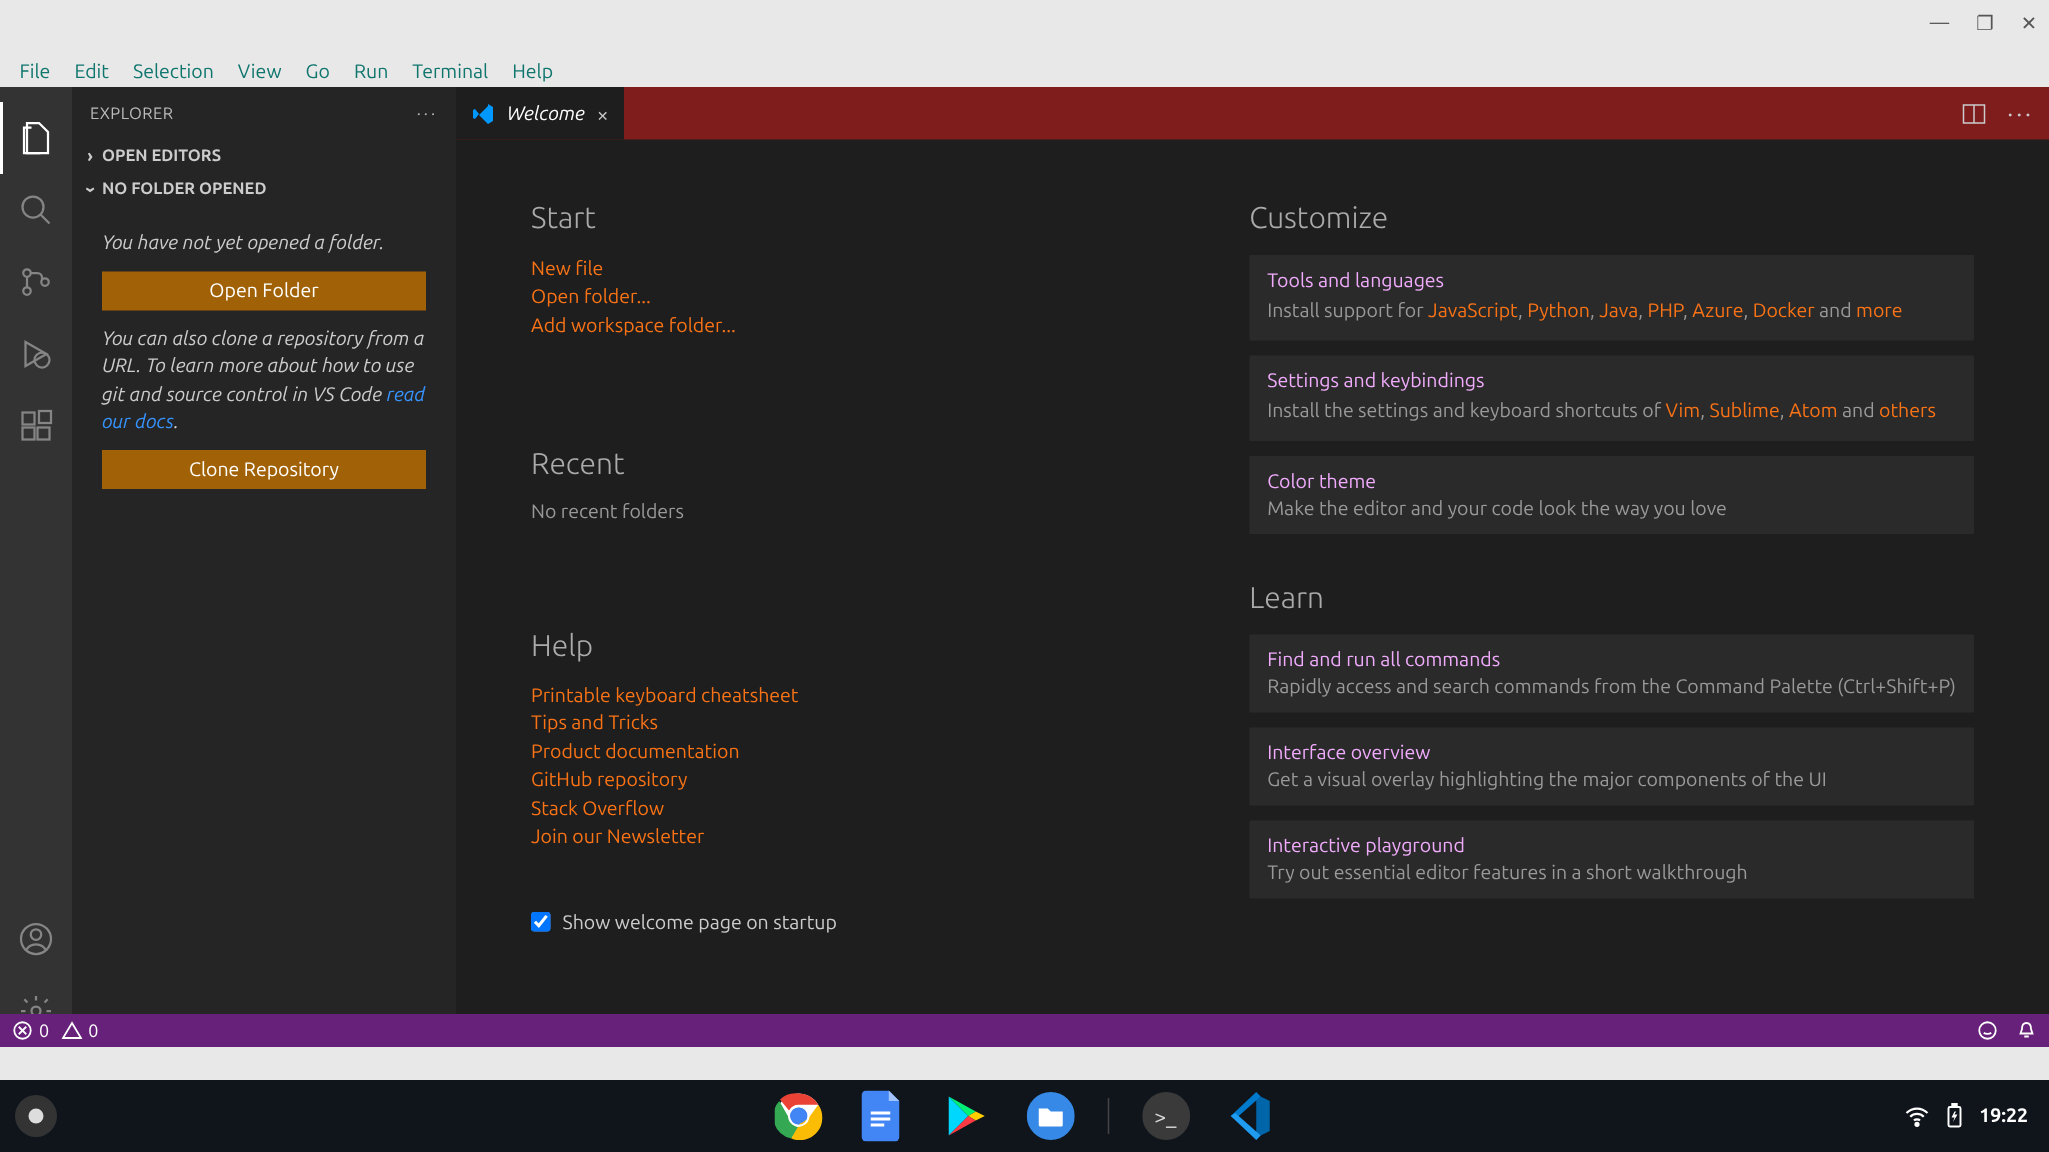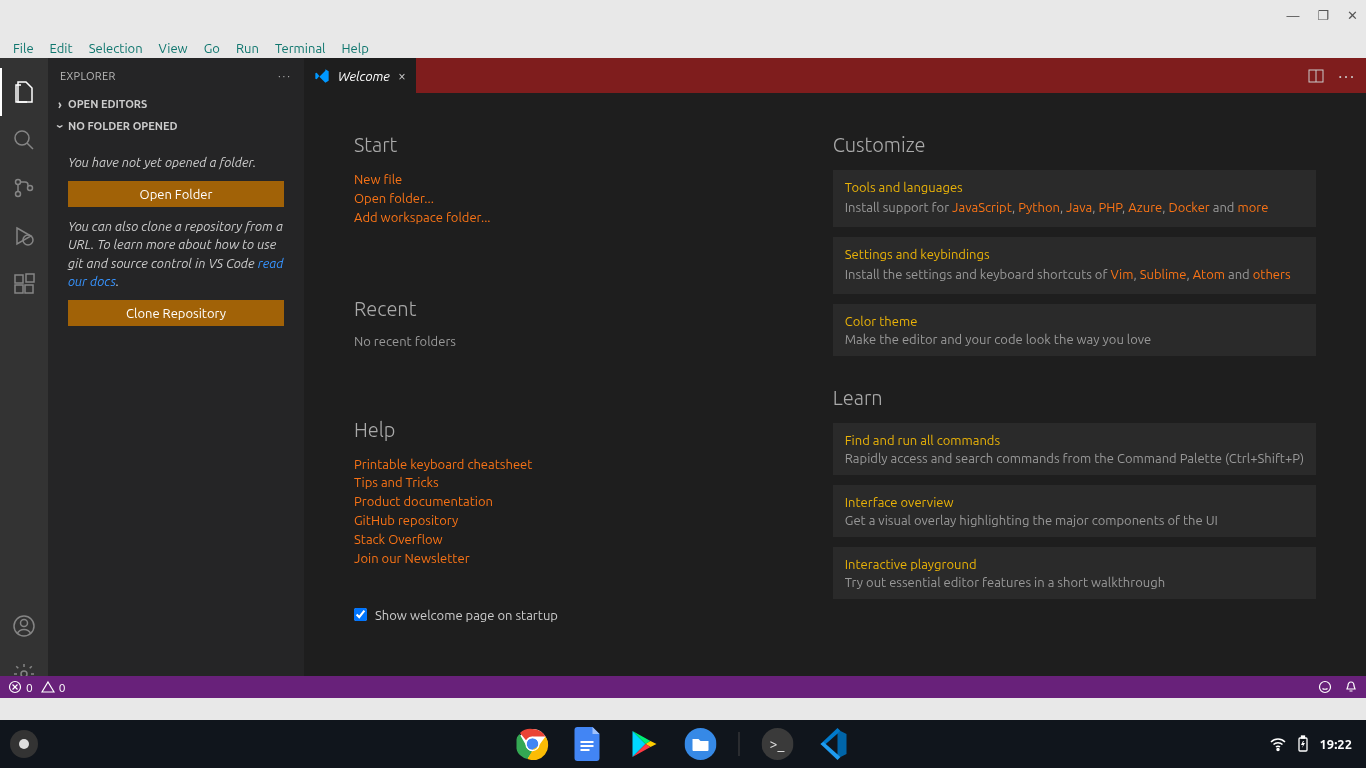--- a/index.html
+++ b/index.html
@@ -26,21 +26,21 @@
 .tab { background:#1e1e1e; display:flex; align-items:center; padding:0 10px; gap:8px; font-size:13px; color:#fff; font-style:italic; }
 .tab .close { color:#ccc; font-style:normal; cursor:pointer; font-size:14px; }
 .tabbar .tab-actions { margin-left:auto; display:flex; align-items:center; gap:14px; padding-right:10px; color:#ccc; }
 .welcome { flex:1; display:flex; padding:40px 50px; gap:60px; color:#ccc; overflow:hidden; }
 .wcol { flex:1; }
 .wcol h2 { font-size:20px; font-weight:300; color:#aaa; margin-bottom:14px; margin-top:30px; }
 .wcol h2:first-child { margin-top:0; }
 .wcol a { display:block; color:#f97316; text-decoration:none; font-size:13px; line-height:1.45; }
 .wcol .muted { color:#999; font-size:13px; }
 .card { background:#2a2a2a; padding:10px 12px; margin-bottom:10px; font-size:13px; }
-.card .ct { color:#eab308; margin-bottom:4px; }
+.card .ct { color:#f0abfc; margin-bottom:4px; }
 .card .cd { color:#999; white-space:nowrap; overflow:hidden; text-overflow:ellipsis; }
 .card .cd a { display:inline; }
 .chk-row { margin-top:40px; display:flex; align-items:center; gap:8px; font-size:13px; color:#ccc; }
 .sb { position:absolute; bottom:70px; left:0; right:0; height:22px; background:#68217a; color:#fff; display:flex; align-items:center; font-size:12px; padding:0 8px; }
 .sb .sb-right { margin-left:auto; display:flex; gap:12px; }
 .taskbar { position:absolute; bottom:0; left:0; right:0; height:48px; background:#10151c; display:flex; align-items:center; }
 .taskbar .start { width:28px; height:28px; border-radius:50%; background:#333; margin-left:10px; display:flex; align-items:center; justify-content:center; }
 .taskbar .start .dot { width:10px; height:10px; border-radius:50%; background:#ddd; }
 .taskbar .apps { position:absolute; left:50%; transform:translateX(-50%); display:flex; gap:20px; align-items:center; }
 .taskbar .apps .app { width:36px; height:36px; border-radius:50%; display:flex; align-items:center; justify-content:center; font-size:18px; }

